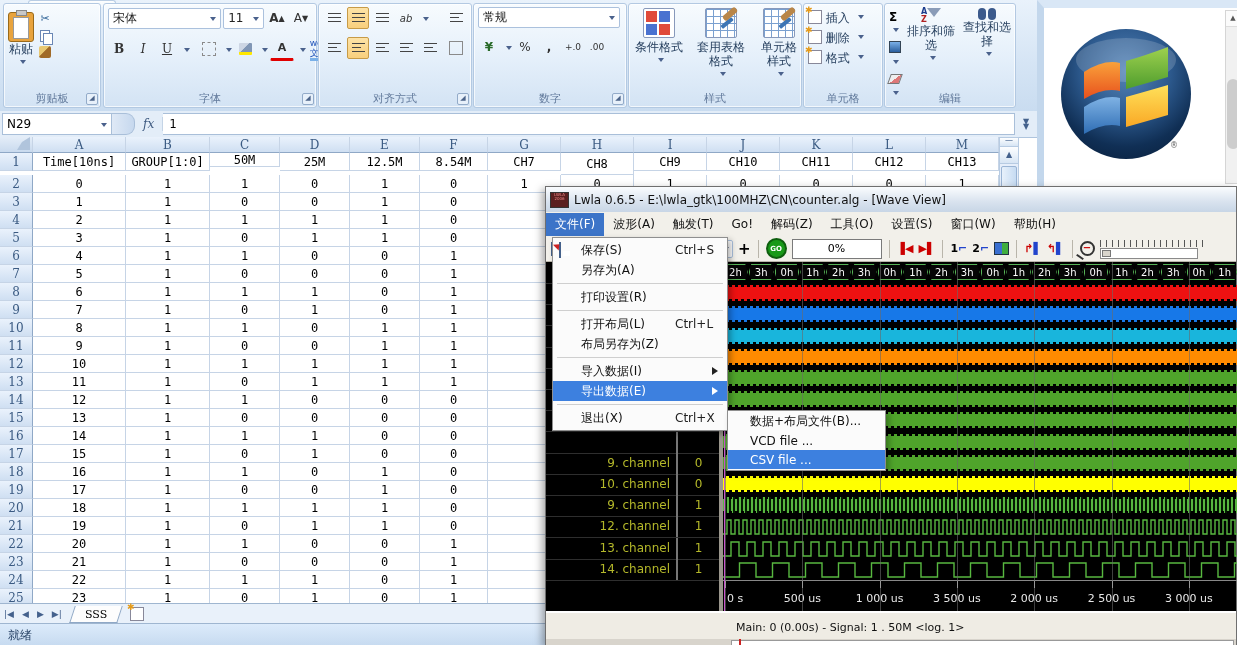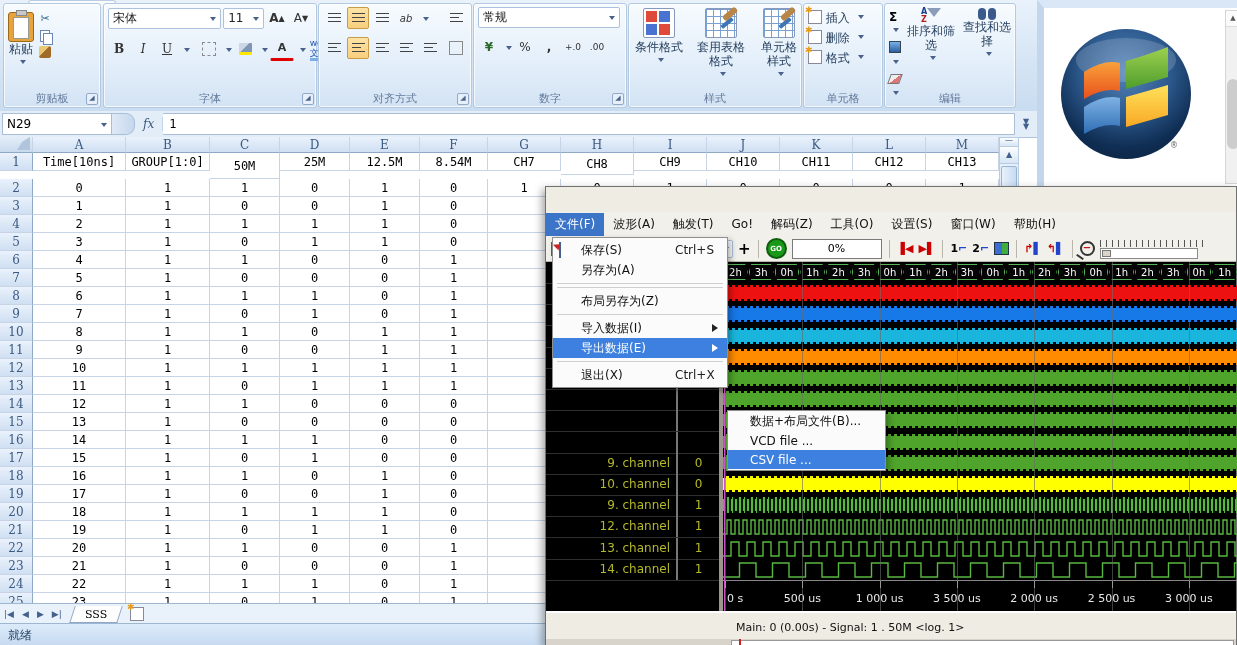--- a/index.html
+++ b/index.html
@@ -371,21 +371,21 @@
         <div class="hcell" style="width: 73px;">I</div>
         <div class="hcell" style="width: 73px;">J</div>
         <div class="hcell" style="width: 73px;">K</div>
         <div class="hcell" style="width: 73px;">L</div>
         <div class="hcell" style="width: 73px;">M</div>
       </div>
       <div class="grow">
         <div class="rnum" style="width: 33px; height: 18px;">1</div>
         <div class="cell" style="width: 93px; height: 18px;">Time[10ns]</div>
         <div class="cell" style="width: 84px; height: 18px;">GROUP[1:0]</div>
-        <div class="cell" style="width: 70px; height: 26px;">50M</div>
+        <div class="cell" style="width: 70px; height: 14px;">50M</div>
         <div class="cell" style="width: 70px; height: 18px;">25M</div>
         <div class="cell" style="width: 70px; height: 18px;">12.5M</div>
         <div class="cell" style="width: 68px; height: 18px;">8.54M</div>
         <div class="cell" style="width: 73px; height: 18px;">CH7</div>
         <div class="cell" style="width: 73px; height: 22px;">CH8</div>
         <div class="cell" style="width: 73px; height: 18px;">CH9</div>
         <div class="cell" style="width: 73px; height: 18px;">CH10</div>
         <div class="cell" style="width: 73px; height: 18px;">CH11</div>
         <div class="cell" style="width: 73px; height: 18px;">CH12</div>
         <div class="cell" style="width: 73px; height: 18px;">CH13</div>
@@ -832,20 +832,24 @@
       <text x="112" y="122" font-size="8" fill="#666">®</text>
     </svg>
   </div>
   <div id="rscroll">
     <div class="up">▲</div>
     <div id="rthumb"></div>
   </div>
 </div>
 
 <div id="lwla">
+  <div id="ltitle">
+    <div id="lappicon">LWLA<br>2006</div>
+    <span>Lwla 0.6.5 - E:\lwla_gtk\100MHZ\CN\counter.alg - [Wave View]</span>
+  </div>
   <div id="lmenu">
       <span class="mitem sel">文件(F)</span>
       <span class="mitem">波形(A)</span>
       <span class="mitem">触发(T)</span>
       <span class="mitem">Go!</span>
       <span class="mitem">解码(Z)</span>
       <span class="mitem">工具(O)</span>
       <span class="mitem">设置(S)</span>
       <span class="mitem">窗口(W)</span>
       <span class="mitem">帮助(H)</span>
@@ -1069,21 +1073,31 @@
       <span class="ic"><span class="mi save"></span></span>
       <span class="lab">保存(S)</span>
       <span class="sc">Ctrl+S</span>
     </div>
     <div class="fitem">
       <span class="ic"></span>
       <span class="lab">另存为(A)</span>
       <span class="sc"></span>
     </div>
     <div class="fsep"></div>
+    <div class="fitem">
+      <span class="ic"></span>
+      <span class="lab">打印设置(R)</span>
+      <span class="sc"></span>
+    </div>
     <div class="fsep"></div>
+    <div class="fitem">
+      <span class="ic"></span>
+      <span class="lab">打开布局(L)</span>
+      <span class="sc">Ctrl+L</span>
+    </div>
     <div class="fitem">
       <span class="ic"></span>
       <span class="lab">布局另存为(Z)</span>
       <span class="sc"></span>
     </div>
     <div class="fsep"></div>
     <div class="fitem">
       <span class="ic"></span>
       <span class="lab">导入数据(I)</span>
       <span class="sc"></span>

